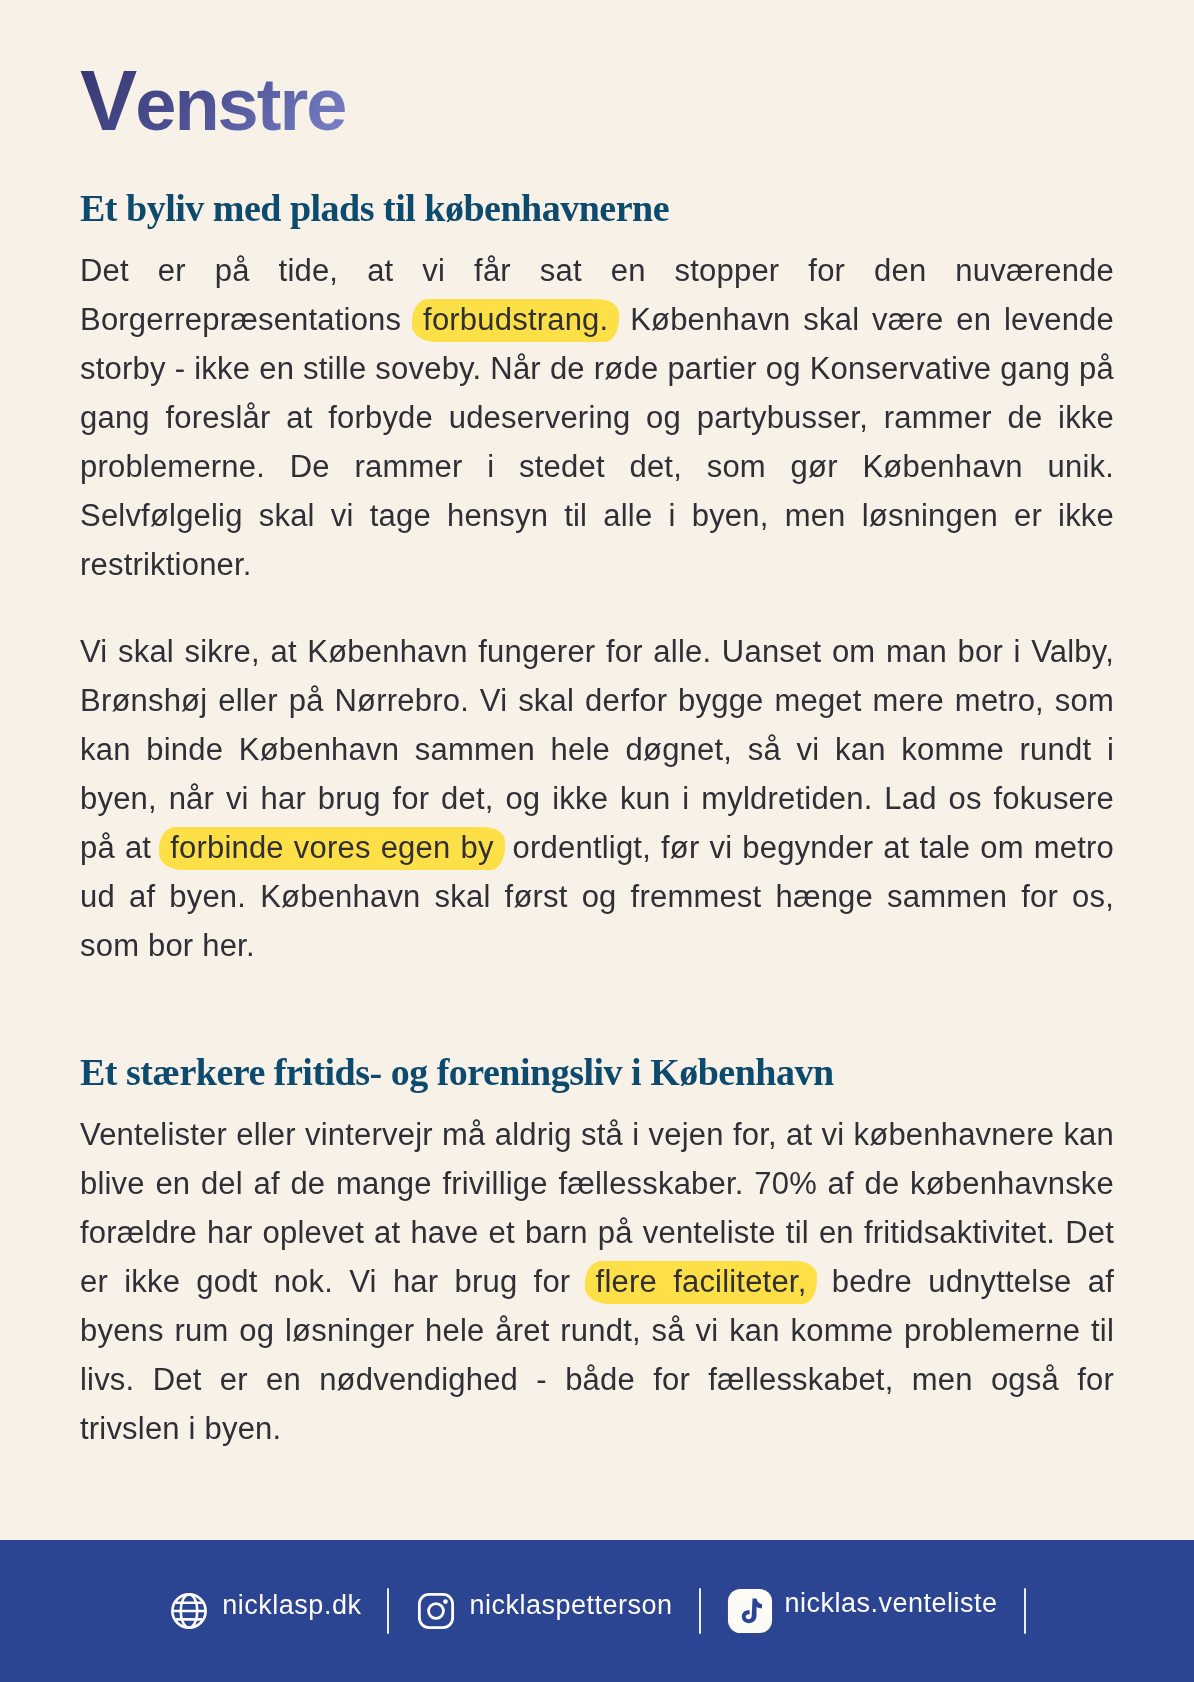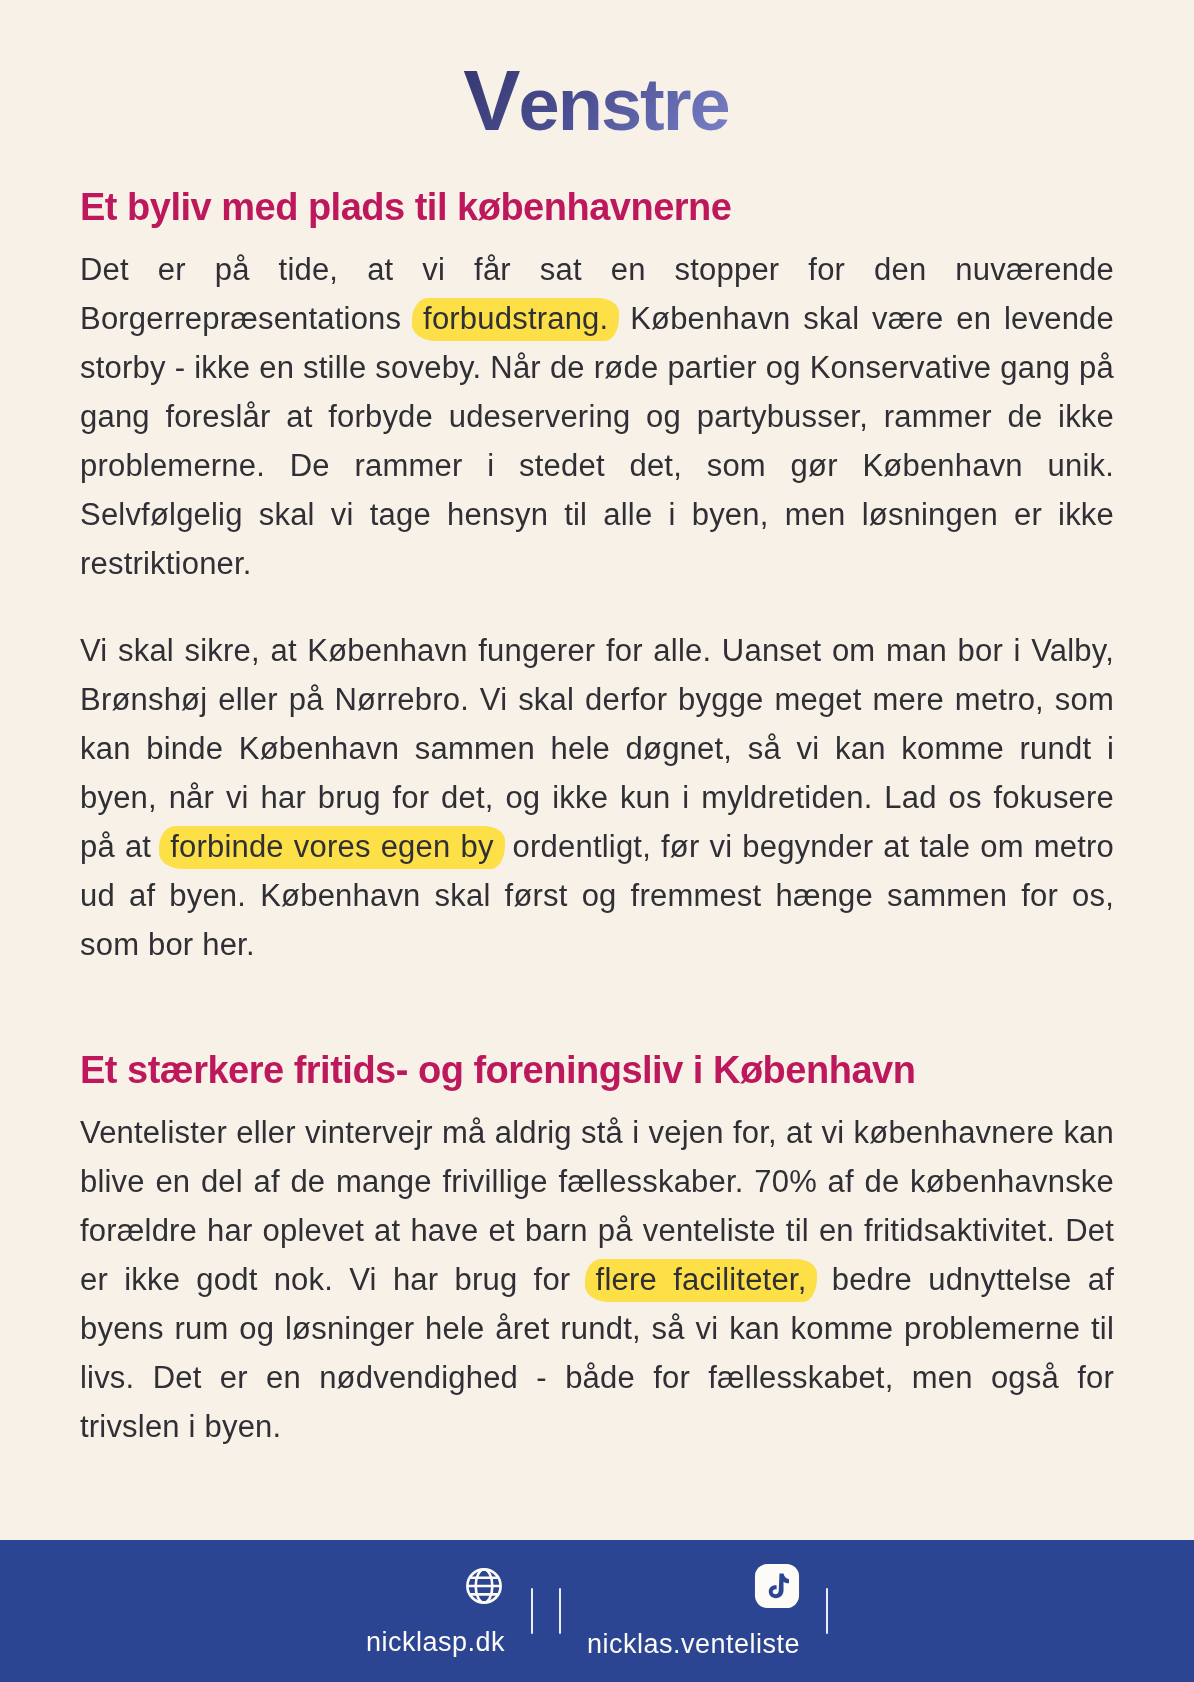--- a/index.html
+++ b/index.html
@@ -14,21 +14,21 @@
     height: 1682px;
     background: #f7f1e8;
     overflow: hidden;
     box-sizing: border-box;
   }
   .content {
     padding: 52px 80px 0 80px;
   }
   
   .logo-row {
-    text-align: center;
+    text-align: left;
     padding-right: 2px;
     height: 96px;
   }
   .logo {
     display: inline-block;
     font-size: 74px;
     font-weight: 700;
     letter-spacing: -2px;
     line-height: 96px;
     background: linear-gradient(135deg, #35366e 0%, #4b4f91 45%, #7e86cd 100%);
@@ -40,22 +40,23 @@
   .logo::first-letter {
     font-size: 1.16em;
   }
   
   .section { margin-top: 38px; }
   .section:nth-of-type(3) { margin-top: 80px; }
   .section h2 {
     margin: 0 0 16px 0;
     font-size: 38px;
     font-weight: 700;
-    color: #be185d;
+    color: #0c4a6e;
     letter-spacing: -0.5px;
+    font-family: Liberation Serif, serif;
   }
   .section p {
     margin: 0;
     font-size: 31px;
     line-height: 49px;
     color: #2f2f35;
     text-align: justify;
     letter-spacing: 0.2px;
   }
   .highlight {
@@ -74,24 +75,23 @@
     width: 100%;
     height: 142px;
     background: #2c4593;
     display: flex;
     align-items: center;
     justify-content: center;
     gap: 26px;
   }
   .footer-item {
     display: flex;
-    align-items: flex-end;
-    gap: 20px;
+    align-items: flex-start;
+    gap: 12px;
     cursor: pointer;
-    flex-direction: column;
   }
   .footer-icon {
     display: inline-flex;
     align-items: center;
     justify-content: center;
   }
   .footer-label {
     color: #fdfbf5;
     font-size: 27px;
     letter-spacing: 0.5px;
@@ -136,20 +136,32 @@
             <g fill="none" stroke="#fdfbf5" stroke-width="3">
               <circle cx="24" cy="24" r="19"></circle>
               <ellipse cx="24" cy="24" rx="9.5" ry="19"></ellipse>
               <path d="M5.5 24h37M8.5 14.5h31M8.5 33.5h31"></path>
             </g>
           </svg>
         </span>
         <span class="footer-label">nicklasp.dk</span>
       </div>
       <div class="sep"></div>
+      <div class="footer-item">
+        <span class="footer-icon">
+          <svg viewBox="0 0 48 48" width="42" height="42">
+            <g fill="none" stroke="#fdfbf5" stroke-width="3.2">
+              <rect x="5" y="5" width="38" height="38" rx="11"></rect>
+              <circle cx="24" cy="24" r="8.5"></circle>
+            </g>
+            <circle cx="34.8" cy="13.2" r="2.7" fill="#fdfbf5"></circle>
+          </svg>
+        </span>
+        <span class="footer-label">nicklaspetterson</span>
+      </div>
       <div class="sep"></div>
       <div class="footer-item">
         <span class="footer-icon">
           <svg viewBox="0 0 48 48" width="46" height="46">
             <rect x="1" y="1" width="46" height="46" rx="13" fill="#fdfbf5"></rect>
             <path fill="#2c4593" d="M26.6 11h4.2c.5 3.1 2.6 5.4 5.7 5.9v4.2c-2.1.1-4-.5-5.7-1.6v9.2c0 4.7-3.5 8-8 8-4.4 0-7.4-3.1-7.4-6.9 0-4.3 3.7-7.1 8.2-6.5v4.3c-2.1-.6-4.1.6-4.1 2.4 0 1.5 1.3 2.6 2.9 2.6 2 0 3.4-1.5 3.4-3.7z"></path>
           </svg>
         </span>
         <span class="footer-label">nicklas.venteliste</span>
       </div>

